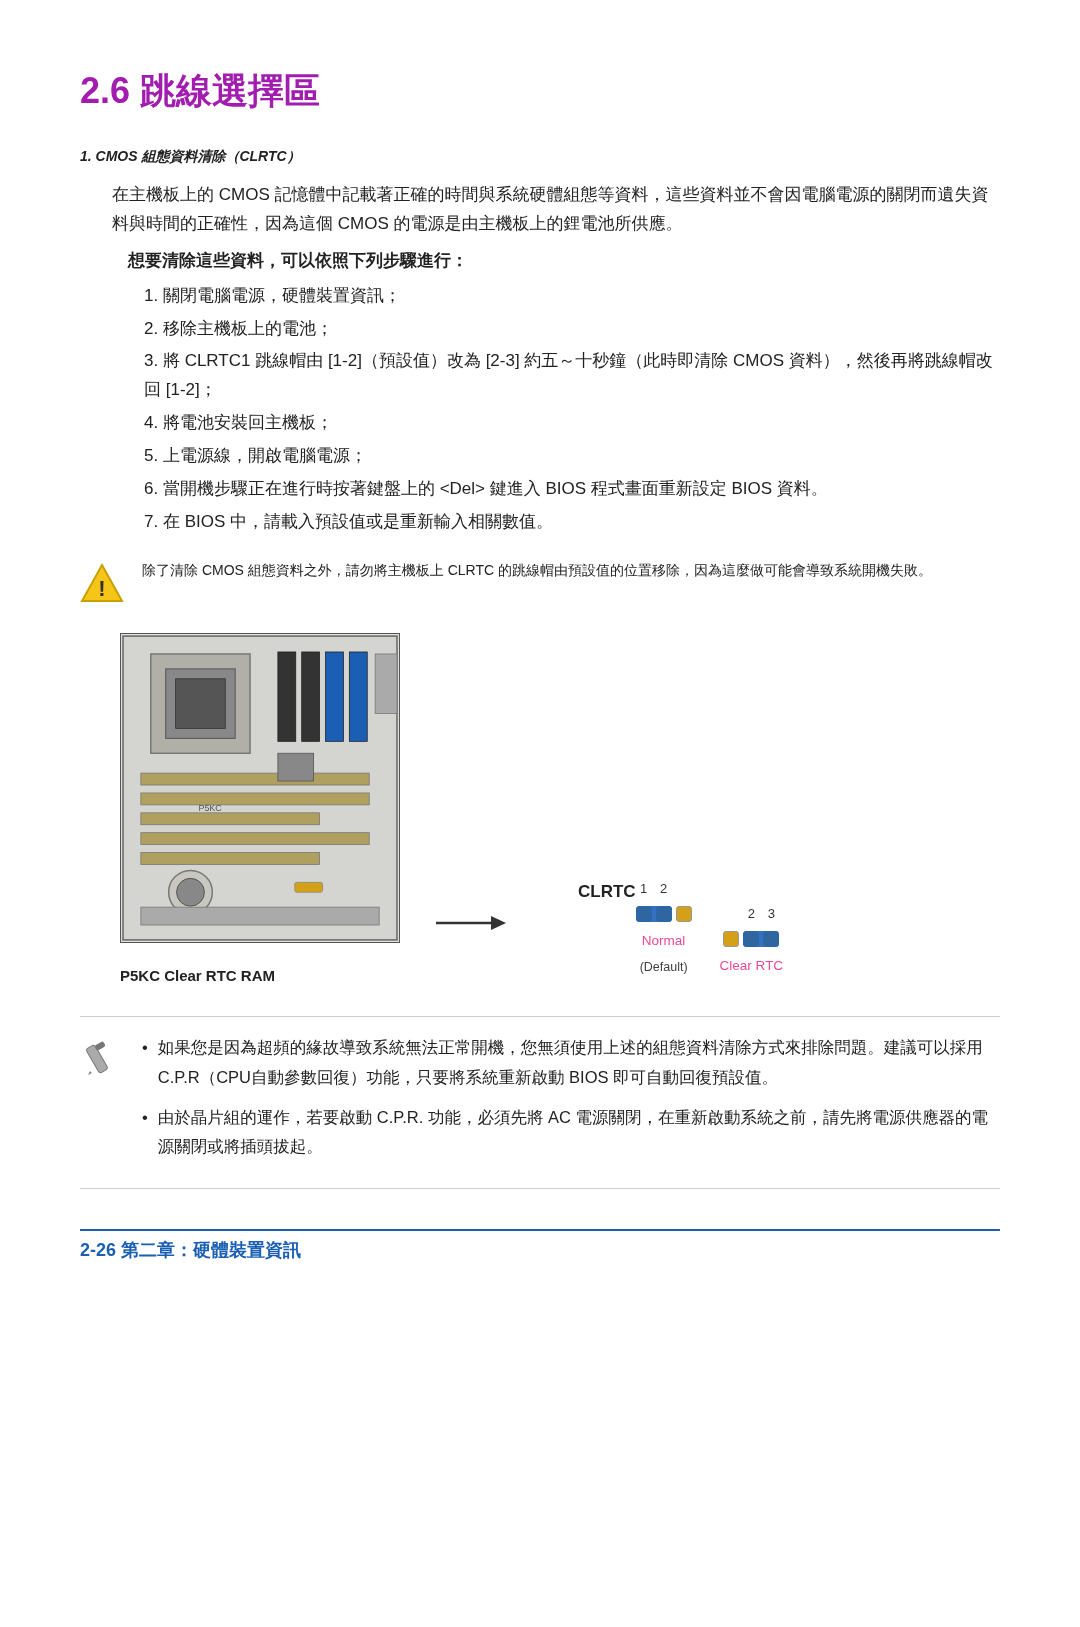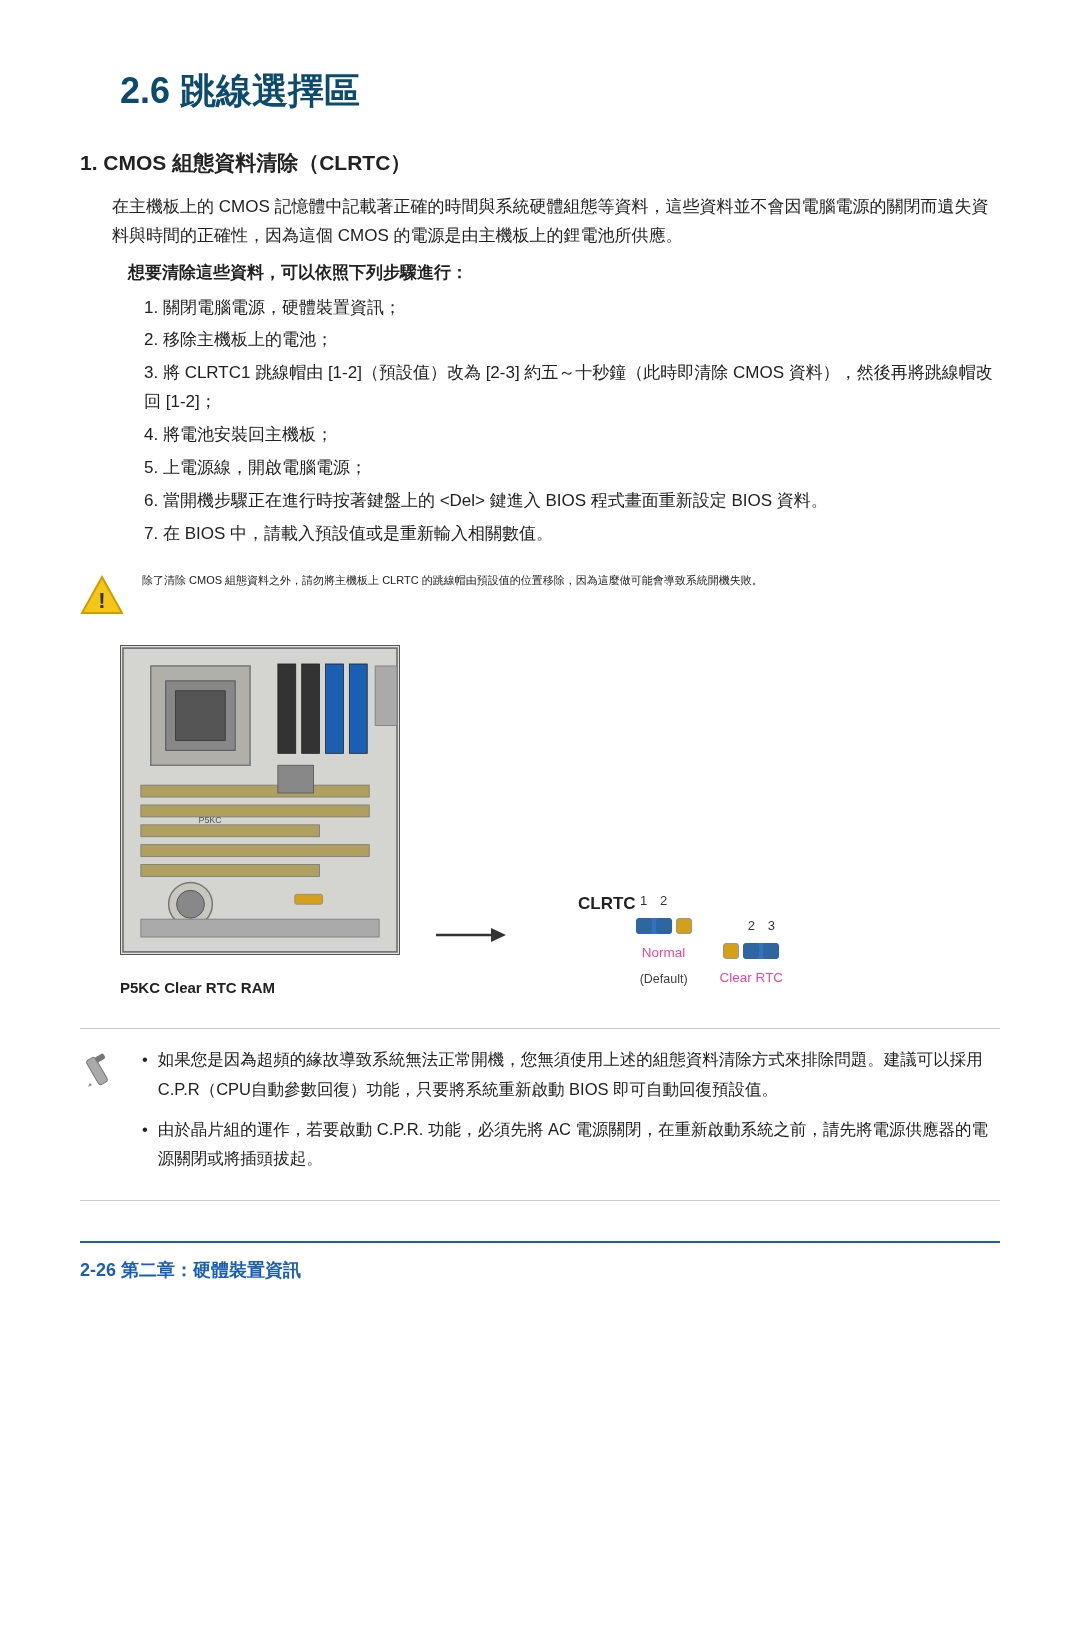--- a/index.html
+++ b/index.html
@@ -10,27 +10,27 @@
       min-height: 1627px;
       padding: 60px 80px 60px 80px;
       color: #222;
       font-size: 17px;
       line-height: 1.7;
     }
     .page-title {
       font-size: 36px;
       font-weight: bold;
       margin-bottom: 24px;
-      color: #0c4a6e;
-      margin-left: 40px;
+      color: #a21caf;
     }
     .section-title {
-      font-size: 21px;
+      font-size: 14px;
       font-weight: bold;
       margin-bottom: 12px;
+      font-style: italic;
     }
     .para {
       margin-left: 32px;
       margin-bottom: 8px;
     }
     .steps-label {
       margin-left: 48px;
       margin-bottom: 6px;
       font-weight: bold;
     }
@@ -50,21 +50,21 @@
       margin: 22px 0 22px 0;
       gap: 18px;
     }
     .warning-icon {
       width: 44px;
       height: 44px;
       flex-shrink: 0;
       margin-top: 2px;
     }
     .warning-text {
-      font-size: 11px;
+      font-size: 14px;
       line-height: 1.7;
     }
     .diagram-area {
       display: flex;
       flex-direction: row;
       align-items: flex-end;
       margin: 28px 0 28px 40px;
       gap: 36px;
     }
     .clrtc-label {
@@ -137,21 +137,21 @@
     }
     .note-bullet {
       margin-bottom: 10px;
       display: flex;
       flex-direction: row;
       gap: 10px;
     }
     .footer-bar {
       border-top: 2px solid #1a5fb4;
       margin-top: 40px;
-      padding-top: 12px;
+      padding-top: 4px;
       display: flex;
       flex-direction: row;
       align-items: center;
       gap: 16px;
     }
     .footer-text {
       font-size: 18px;
       font-weight: bold;
       color: #1a5fb4;
     }

